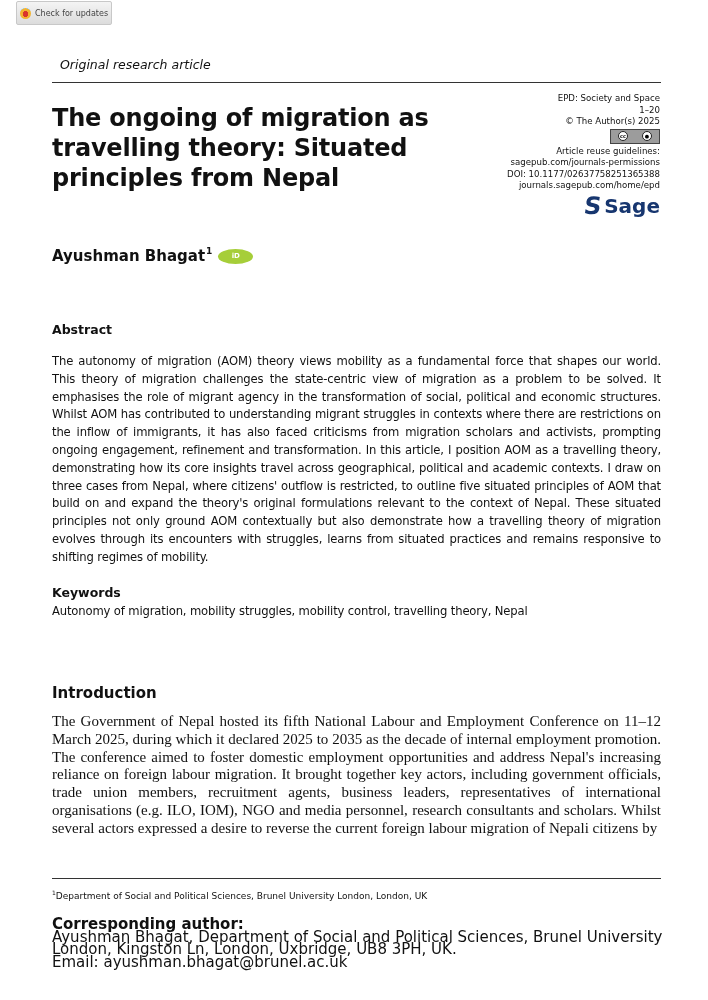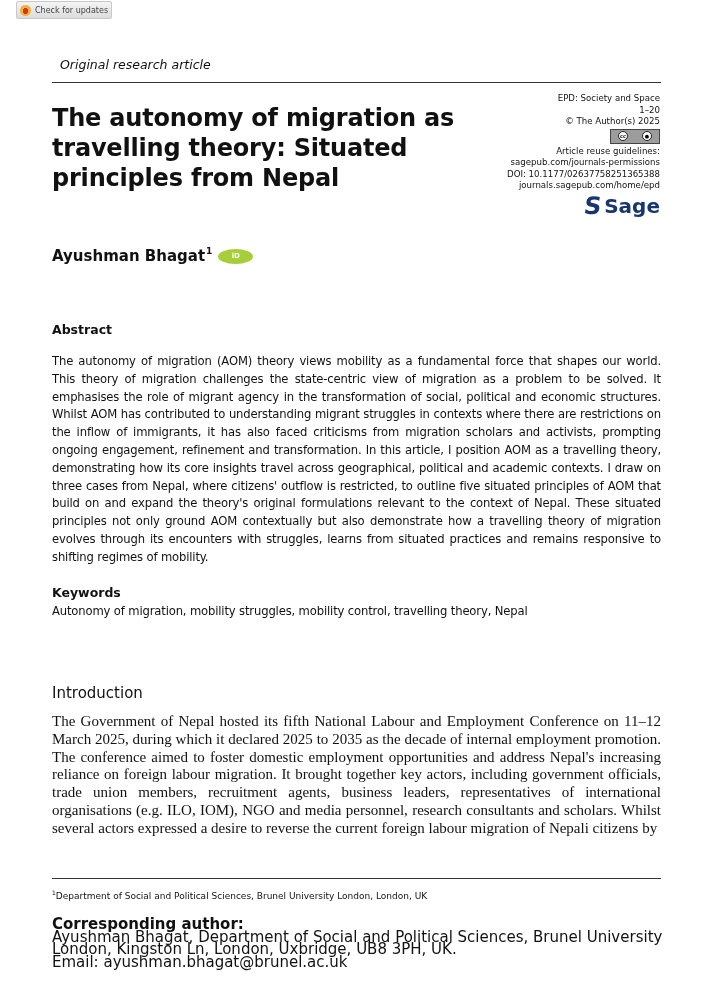--- a/index.html
+++ b/index.html
@@ -1,19 +1,19 @@
 <!DOCTYPE html>
 <html><head>
 <meta charset="utf-8">
 <style>
   html, body { margin: 0; padding: 0; background: #ffffff; }
   body { width: 708px; height: 1000px; position: relative; overflow: hidden; color: #111; font-family: "DejaVu Sans", sans-serif; }
 
   .check-updates {
-    position: absolute; left: 16px; top: 1px; width: 96px; height: 18px;
+    position: absolute; left: 16px; top: 1px; width: 96px; height: 24px;
     background: linear-gradient(#f4f4f4, #dcdcdc); border: 1px solid #c8c8c8; border-radius: 2px;
     display: flex; align-items: center; font-size: 8px; color: #444; box-sizing: border-box;
   }
   .check-updates .badge { width: 11px; height: 11px; border-radius: 50%; margin: 0 4px 0 3px;
     background: radial-gradient(circle at 50% 55%, #d9342b 0 35%, #f2b330 36% 70%, #4aa3d8 71%); }
 
   .article-type { position: absolute; left: 52px; top: 57px; font-family: "DejaVu Sans", sans-serif; font-style: italic; font-size: 12.5px; color: #111; margin-left: 8px; }
   .top-rule { position: absolute; left: 52px; top: 82px; width: 609px; height: 1px; background: #333; }
 
   .title { position: absolute; left: 52px; top: 103px; width: 420px; font-family: "DejaVu Sans", sans-serif; font-weight: bold; font-size: 24px; line-height: 30px; letter-spacing: -0.2px; }
@@ -25,41 +25,41 @@
   .sage .s-mark { font-size: 24px; margin-right: 3px; font-family: "DejaVu Sans", sans-serif; transform: skewX(-8deg); }
 
   .author { position: absolute; left: 52px; top: 247px; font-family: "DejaVu Sans", sans-serif; font-weight: bold; font-size: 15px; display: flex; align-items: center; }
   .author sup { font-size: 9px; margin-left: 1px; position: relative; top: -5px; }
   .orcid { display: inline-block; width: 35px; height: 15px; border-radius: 50%; background: #a6ce39; color: #fff; font-size: 7px; font-weight: bold; text-align: center; line-height: 15px; margin-left: 6px; }
 
   .section-heading { position: absolute; left: 52px; font-family: "DejaVu Sans", sans-serif; font-weight: bold; font-size: 12.5px; }
   .abstract-body { position: absolute; left: 52px; top: 353px; width: 609px; font-family: "DejaVu Sans", sans-serif; font-size: 11.6px; line-height: 17.8px; text-align: justify; letter-spacing: -0.15px; }
   .keywords-body { position: absolute; left: 52px; top: 603px; width: 609px; font-family: "DejaVu Sans", sans-serif; font-size: 11.6px; line-height: 17.8px; letter-spacing: -0.15px; }
 
-  .intro-heading { position: absolute; left: 52px; top: 684px; font-family: "DejaVu Sans", sans-serif; font-weight: normal; font-size: 15px; }
+  .intro-heading { position: absolute; left: 52px; top: 684px; font-family: "DejaVu Sans", sans-serif; font-weight: bold; font-size: 15px; }
   .intro-body { position: absolute; left: 52px; top: 713px; width: 609px; font-family: "Liberation Serif", serif; font-size: 15px; line-height: 17.8px; text-align: justify; }
 
   .foot-rule { position: absolute; left: 52px; top: 878px; width: 609px; height: 1px; background: #333; }
   .footnote { position: absolute; left: 52px; top: 889px; font-family: "DejaVu Sans", sans-serif; font-size: 9px; }
   .footnote sup { font-size: 6px; }
   .corr { position: absolute; left: 52px; top: 918px; width: 612px; font-family: "DejaVu Sans", sans-serif; font-size: 15px; line-height: 12.5px; }
   .corr .label { font-weight: bold; }
 </style>
 </head>
 <body>
 
 <div class="check-updates">
   <span class="badge"></span>
   <span>Check for updates</span>
 </div>
 
 <div class="article-type">Original research article</div>
 <div class="top-rule"></div>
 
-<h1 class="title" style="margin:0">The autonomy of migration as travelling theory: Situated principles from Nepal</h1>
+<h1 class="title" style="margin:0">The ongoing of migration as travelling theory: Situated principles from Nepal</h1>
 
 <div class="meta">
   <div>EPD: Society and Space</div>
   <div>1–20</div>
   <div>© The Author(s) 2025</div>
   <div class="cc-badge">
     <span>cc</span>
     <span>●</span>
   </div>
   <div>Article reuse guidelines:</div>

